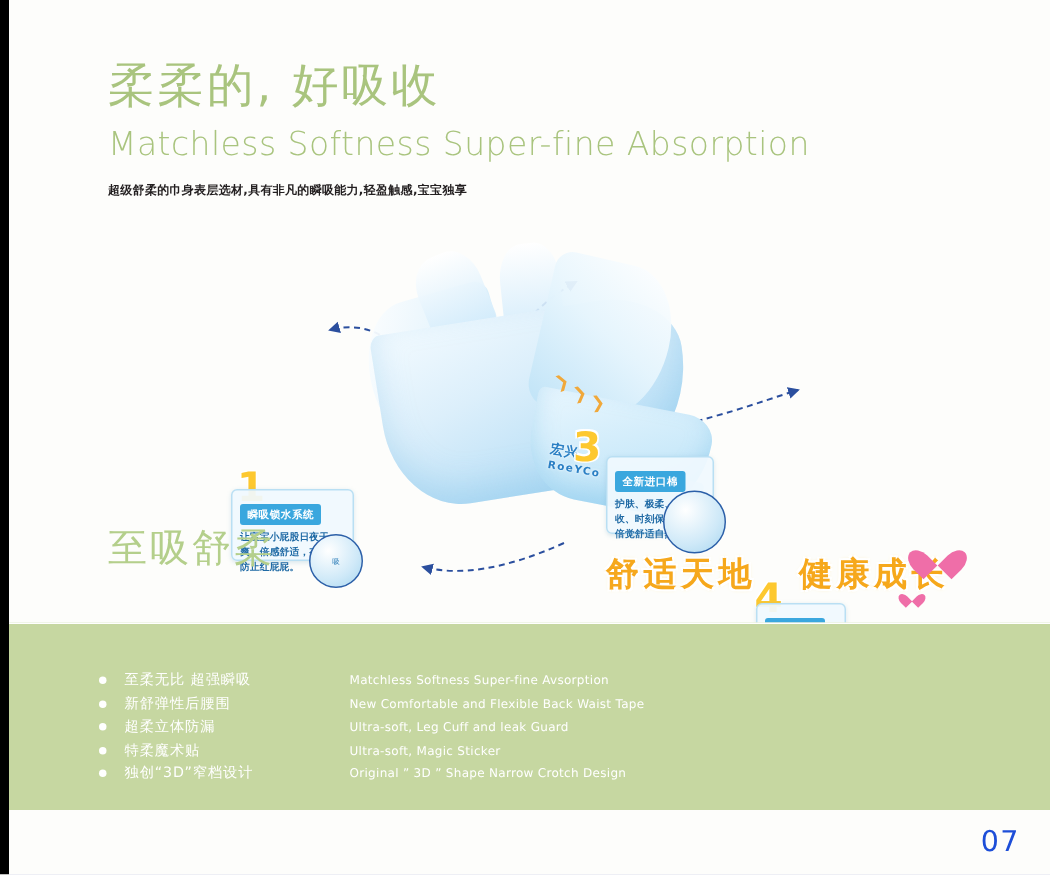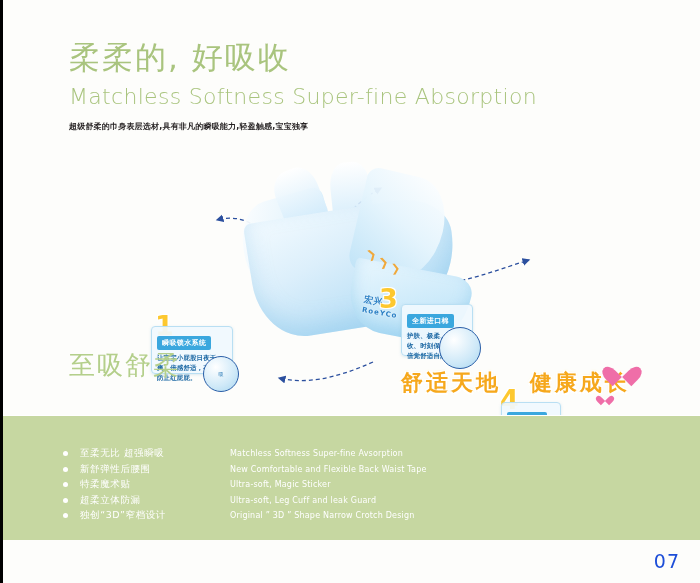--- a/index.html
+++ b/index.html
@@ -7,21 +7,21 @@
   body{
     width:700px;height:583px;
     background:#ffffff;
     font-family:"DejaVu Sans","Liberation Sans",sans-serif;
     overflow:hidden;
     position:relative;
   }
   .page{
     position:absolute;inset:0;
     background:#fdfdfb;
-    border-left:3px solid #000000;
+    border-left:6px solid #000000;
     box-sizing:border-box;
     overflow:hidden;
   }
 
   
   .header{position:absolute;left:66px;top:40px;width:560px;}
   .title-cn{
     font-size:31px;color:#a9c47e;letter-spacing:2px;
     font-family:"DejaVu Sans","Liberation Sans",sans-serif;
     line-height:1.15;white-space:nowrap;
@@ -308,32 +308,32 @@
 
 
       <div class="feat-row">
         <span class="dot"></span>
         <span class="f-cn">新舒弹性后腰围</span>
         <span class="f-en">New Comfortable and Flexible Back Waist Tape</span>
       </div>
 
       <div class="feat-row">
         <span class="dot"></span>
+        <span class="f-cn">超柔立体防漏</span>
+        <span class="f-en">Ultra-soft, Leg Cuff and leak Guard</span>
+      </div>
+
+      <div class="feat-row">
+        <span class="dot"></span>
         <span class="f-cn">特柔魔术贴</span>
         <span class="f-en">Ultra-soft, Magic Sticker</span>
       </div>
 
       <div class="feat-row">
         <span class="dot"></span>
-        <span class="f-cn">超柔立体防漏</span>
-        <span class="f-en">Ultra-soft, Leg Cuff and leak Guard</span>
-      </div>
-
-      <div class="feat-row">
-        <span class="dot"></span>
         <span class="f-cn">独创“3D”窄档设计</span>
         <span class="f-en">Original ” 3D ” Shape Narrow Crotch Design</span>
       </div>
 
     </div>
   </div>
 
   <div class="footer">
     <div class="pageno">07</div>
   </div>

